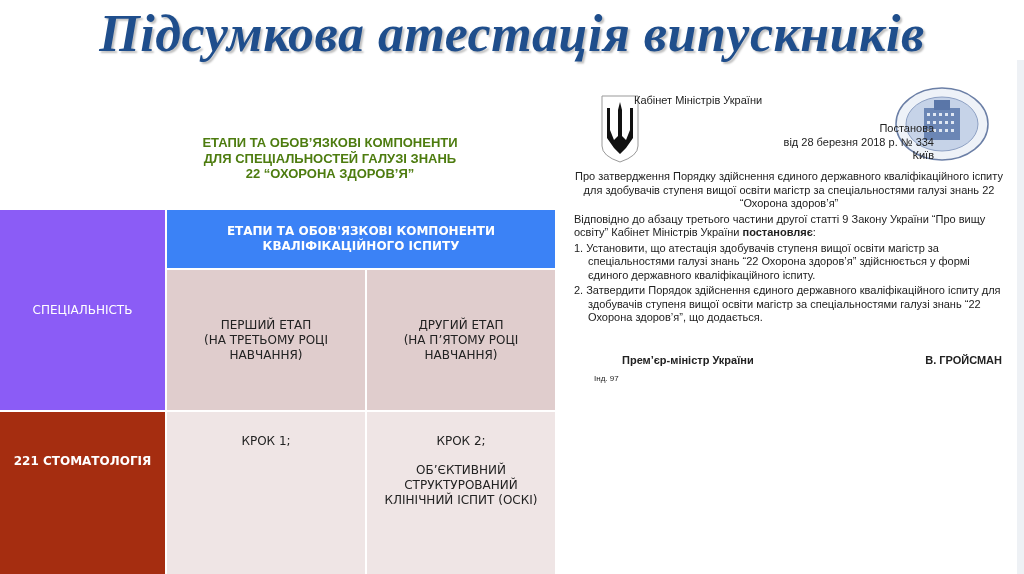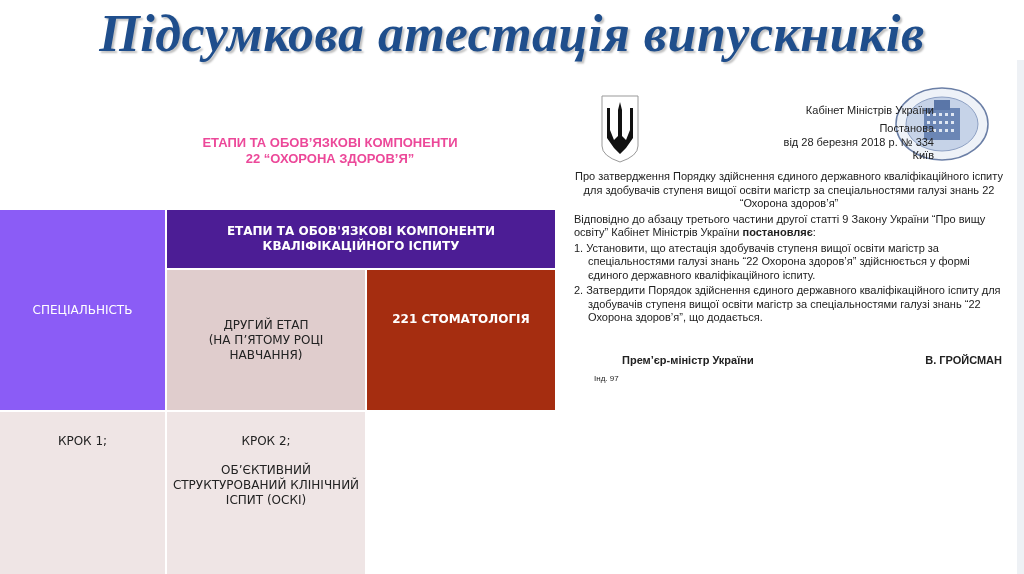--- a/index.html
+++ b/index.html
@@ -8,66 +8,71 @@
 
   .slide-title {
     position: absolute; left: 0; top: 4px; width: 1024px; text-align: center;
     font-family: "Liberation Serif", serif; font-style: italic; font-weight: bold;
     font-size: 52px; color: #1f4e8c; letter-spacing: 0.5px;
     text-shadow: 2px 2px 2px rgba(0,0,0,0.25);
   }
 
   .red-heading {
     position: absolute; left: 110px; top: 135px; width: 440px; text-align: center;
-    color: #ec4899; font-weight: bold; font-size: 13px; line-height: 15.5px;
+    color: #4d7c0f; font-weight: bold; font-size: 13px; line-height: 15.5px;
   }
 
   .table {
     position: absolute; left: 0; top: 210px; width: 551px; height: 364px;
     display: grid; grid-template-columns: 165px 198px 188px;
     grid-template-rows: 58px 140px 166px; gap: 2px; background: #ffffff;
   }
   .cell { display: flex; align-items: center; justify-content: center; text-align: center;
     font-family: "DejaVu Sans", sans-serif; font-size: 12px; line-height: 15px; color: #222; padding: 4px; }
   .c-spec { grid-column: 1; grid-row: 1 / span 2; background: #8b5cf6; color: #fff; font-weight: normal; }
-  .c-head { grid-column: 2 / span 2; grid-row: 1; background: #4c1d95; color: #fff; font-weight: bold; }
+  .c-head { grid-column: 2 / span 2; grid-row: 1; background: #3b82f6; color: #fff; font-weight: bold; }
   .c-stage { background: #e0cdcd; flex-direction: column; }
   .c-name { background: #a52d10; color: #fff; font-weight: bold; align-items: flex-start; padding-top: 42px; }
   .c-body { background: #efe5e5; flex-direction: column; justify-content: flex-start; padding-top: 22px; }
   .c-body .gap { height: 14px; }
 
   .doc {
     position: absolute; left: 574px; top: 78px; width: 440px; height: 310px;
     font-family: "Liberation Sans", sans-serif; font-size: 11px; color: #222; line-height: 13.5px;
   }
   .doc .center { text-align: center; }
   .trident { position: absolute; left: 26px; top: 16px; width: 40px; height: 70px; }
   .seal { position: absolute; left: 320px; top: 8px; width: 96px; height: 76px; }
-  .doc .cabinet { position: absolute; left: 60px; width: 300px; top: 26px; text-align: right; }
+  .doc .cabinet { position: absolute; left: 60px; width: 300px; top: 16px; text-align: left; }
   .doc .decree { position: absolute; left: 60px; width: 300px; top: 44px; text-align: right; }
   .doc .body { position: absolute; left: 0; top: 92px; width: 430px; }
   .doc .body p { margin-bottom: 2px; }
   .doc .indent { padding-left: 14px; text-indent: -14px; }
   .doc .sign { position: absolute; top: 276px; left: 48px; width: 380px; font-weight: bold; display: flex; justify-content: space-between; }
   .doc .ind { position: absolute; top: 294px; left: 20px; font-size: 8px; }
   .right-edge { position: absolute; left: 1017px; top: 60px; width: 7px; height: 514px; background: #eef1f5; }
 </style>
 </head>
 <body>
 
 <div class="slide-title">Підсумкова атестація випускників</div>
 
 <div class="red-heading">
   <div>ЕТАПИ ТА ОБОВ’ЯЗКОВІ КОМПОНЕНТИ</div>
+  <div>ДЛЯ СПЕЦІАЛЬНОСТЕЙ ГАЛУЗІ ЗНАНЬ</div>
   <div>22 “ОХОРОНА ЗДОРОВ’Я”</div>
 </div>
 
 <div class="table">
   <div class="cell c-spec">СПЕЦІАЛЬНІСТЬ</div>
   <div class="cell c-head">ЕТАПИ ТА ОБОВ'ЯЗКОВІ КОМПОНЕНТИ КВАЛІФІКАЦІЙНОГО ІСПИТУ</div>
+  <div class="cell c-stage">
+    <div>ПЕРШИЙ ЕТАП</div>
+    <div>(НА ТРЕТЬОМУ РОЦІ НАВЧАННЯ)</div>
+  </div>
   <div class="cell c-stage">
     <div>ДРУГИЙ ЕТАП</div>
     <div>(НА П’ЯТОМУ РОЦІ НАВЧАННЯ)</div>
   </div>
   <div class="cell c-name">221 СТОМАТОЛОГІЯ</div>
   <div class="cell c-body">
     <div>КРОК 1;</div>
     <div class="gap"></div>
   </div>
   <div class="cell c-body">

